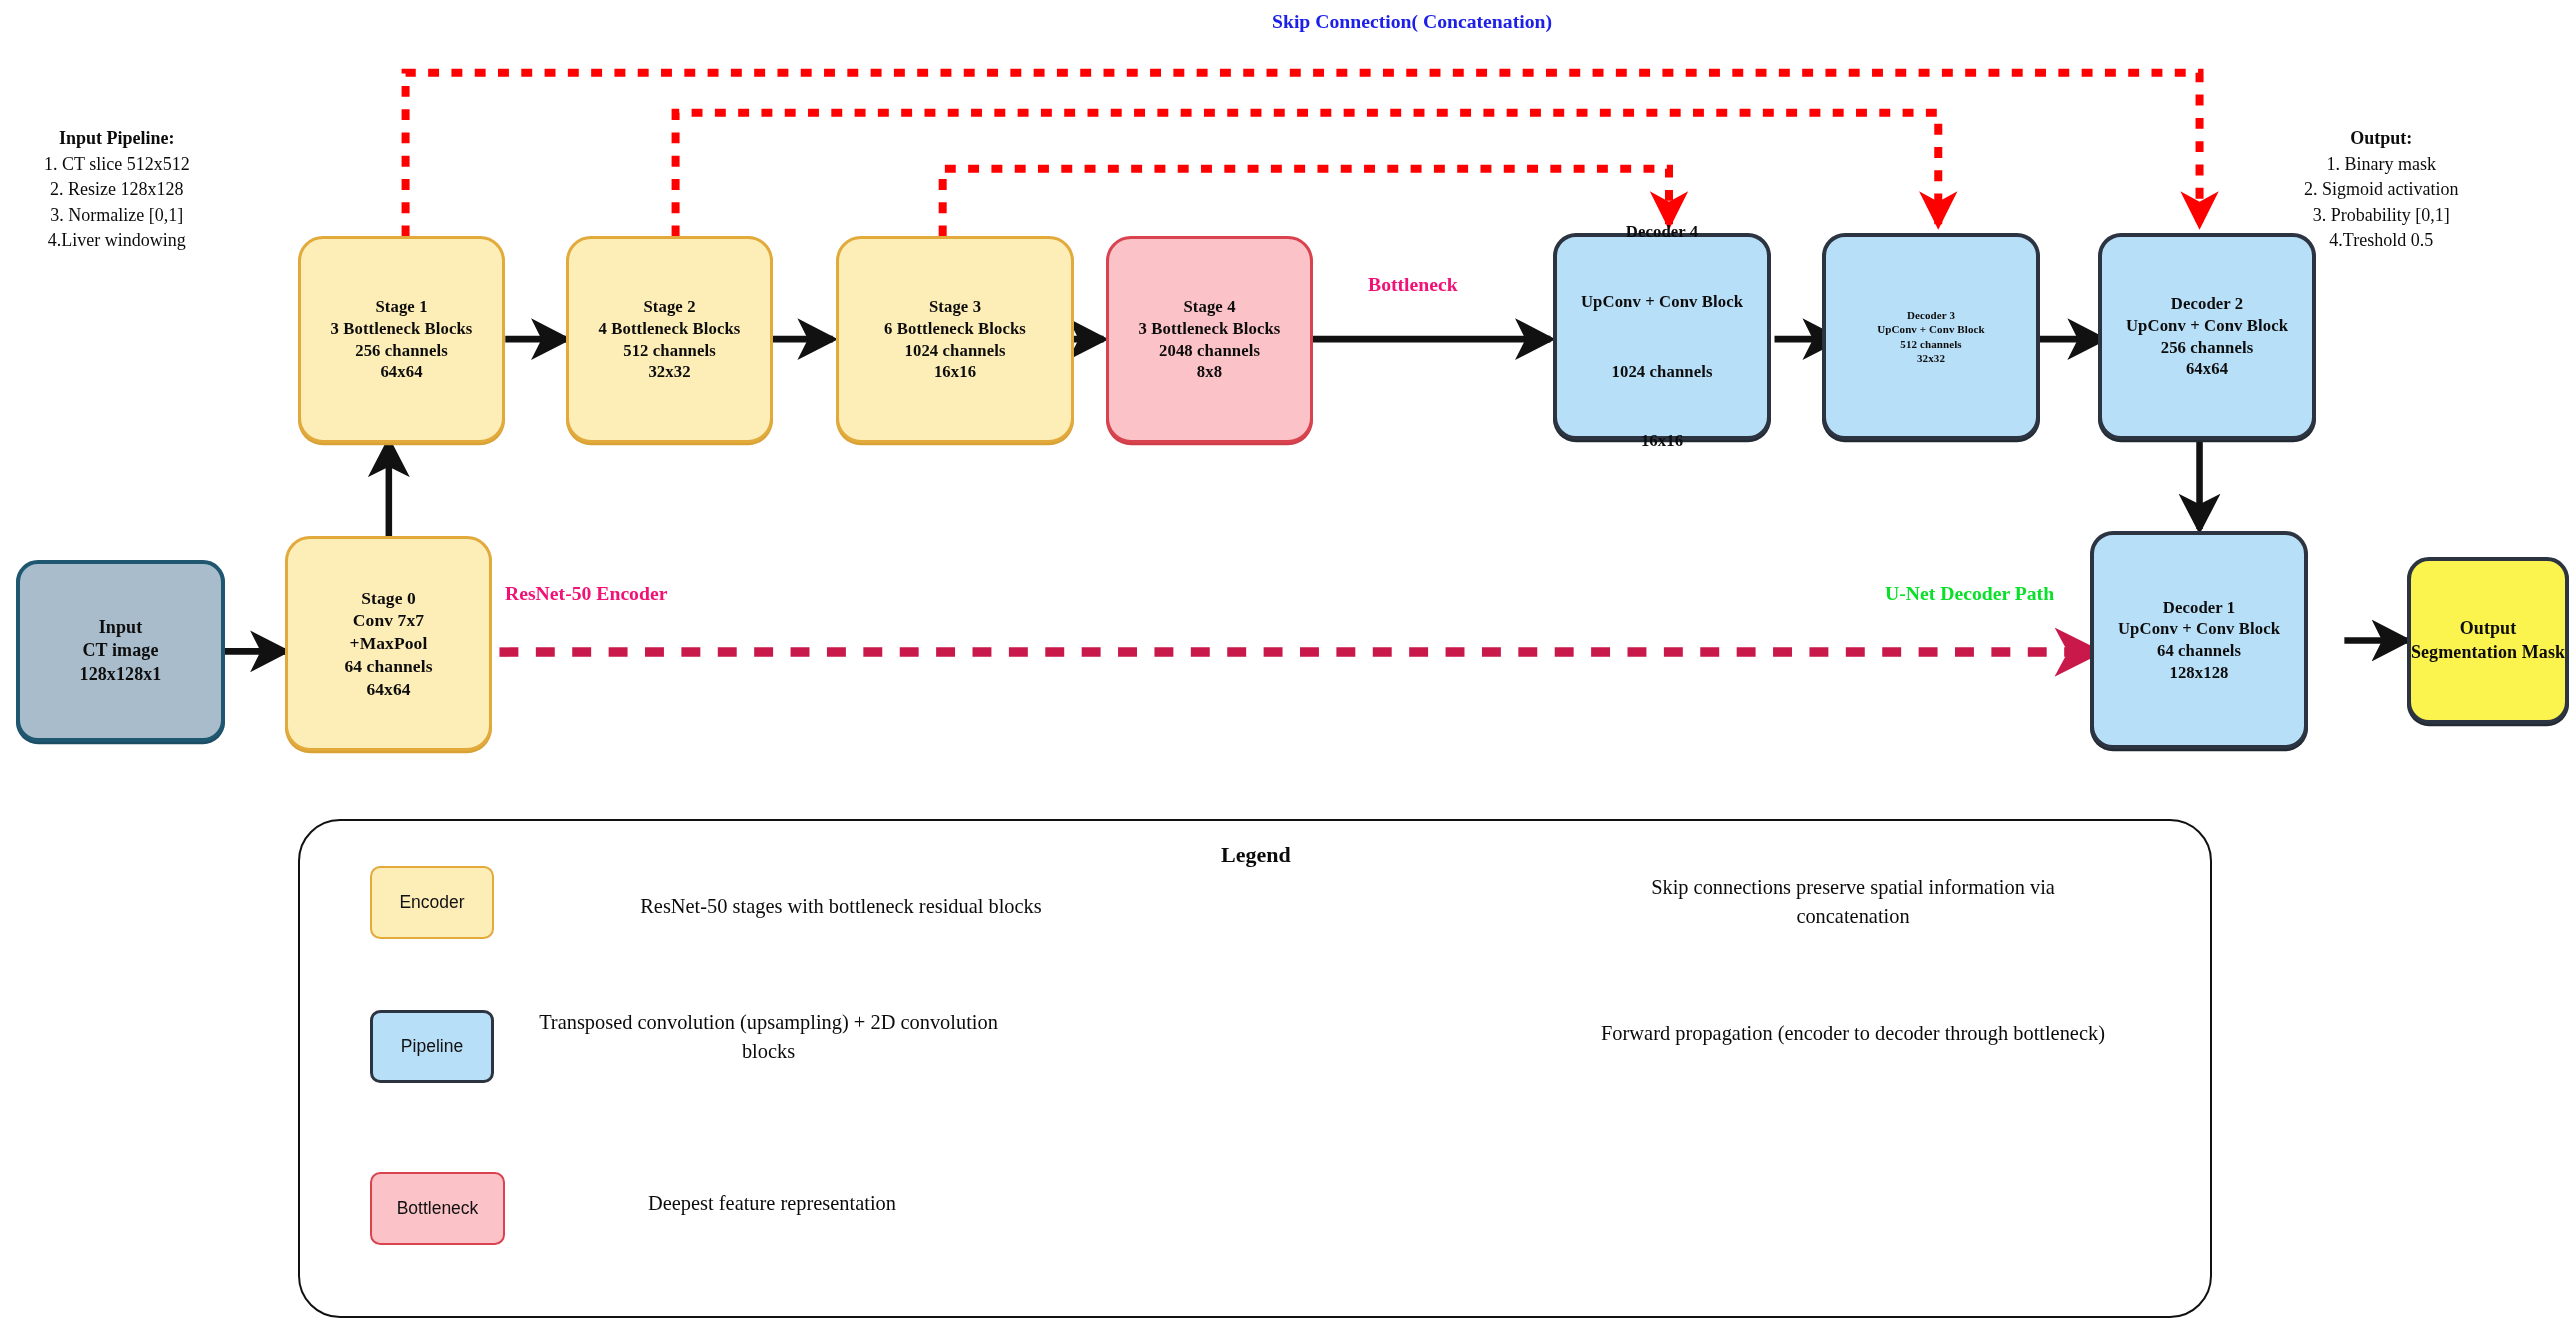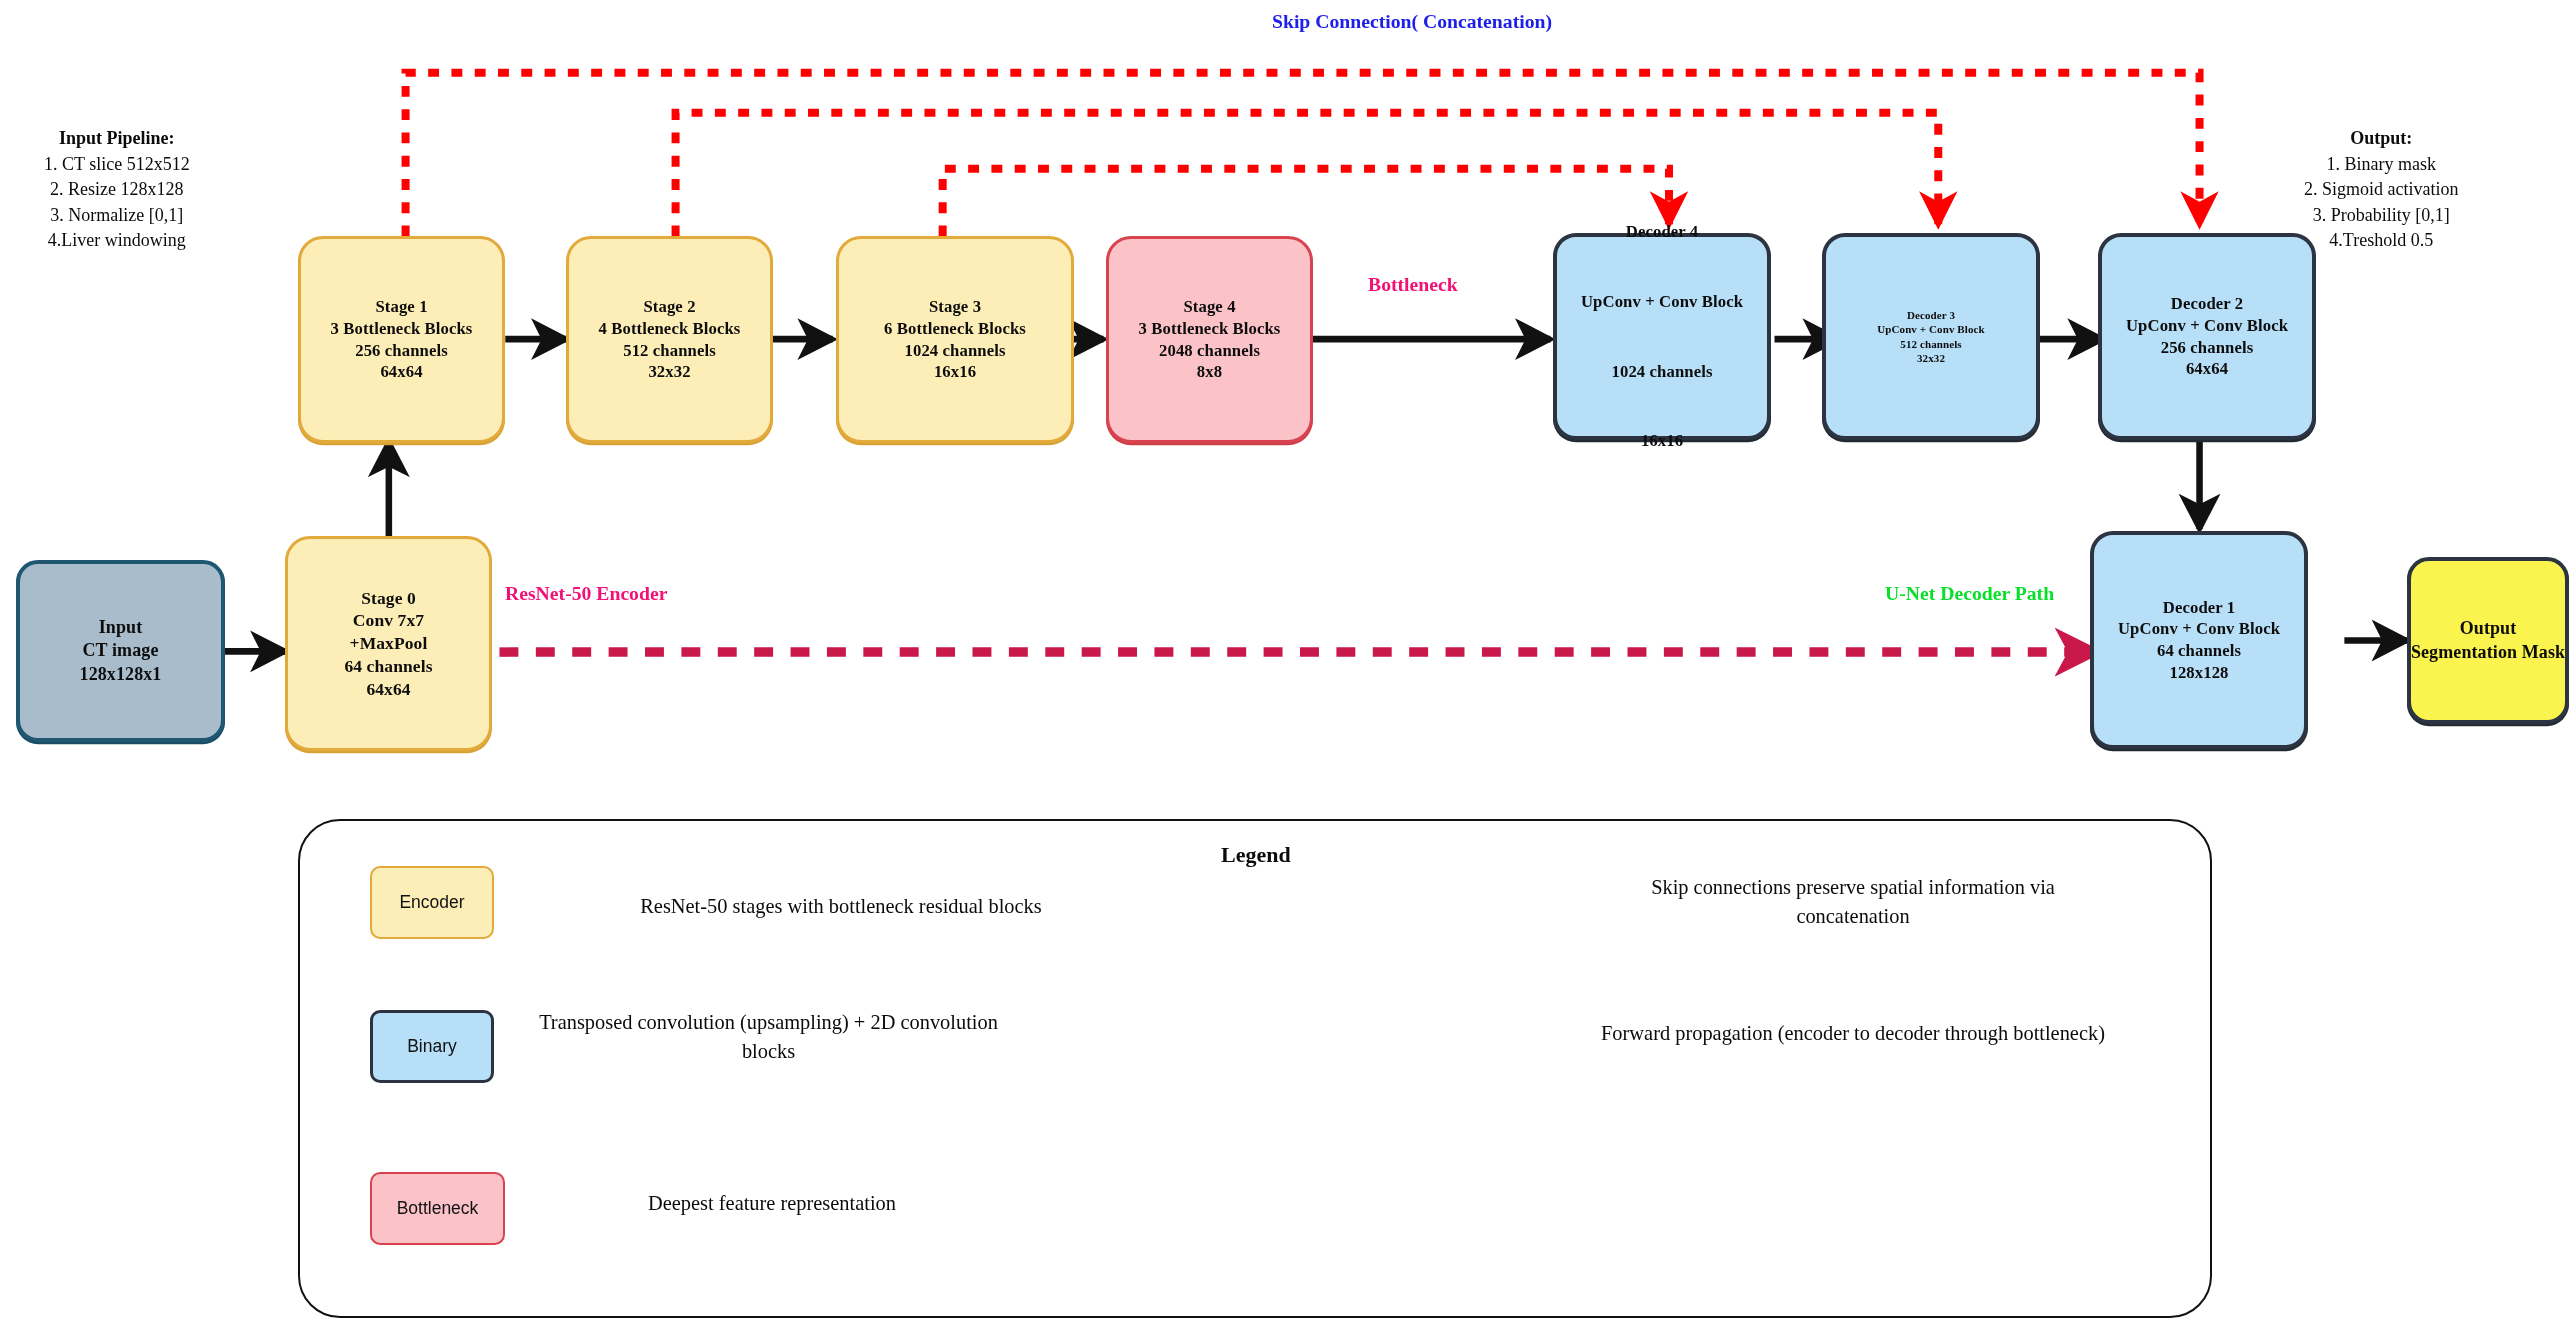--- a/index.html
+++ b/index.html
@@ -216,21 +216,21 @@
   <div class="legendbox" style="left:298px;top:819px;width:1914px;height:499px;"></div>
 
   <div class="legend-title" style="left:1201px;top:842px;font-size:22px;margin-left:20px;">Legend</div>
 
   <div class="legend-swatch sw-enc" style="left:370px;top:866px;width:124px;height:73px;font-size:17.5px;">
     <span>Encoder</span>
   </div>
   <div class="legend-text" style="left:539px;top:892px;width:604px;font-size:20.4px;">ResNet-50  stages with bottleneck residual blocks</div>
 
   <div class="legend-swatch sw-dec" style="left:370px;top:1010px;width:124px;height:73px;font-size:17.5px;">
-    <span>Binary</span>
+    <span>Pipeline</span>
   </div>
   <div class="legend-text" style="left:539px;top:1008px;width:459px;font-size:20.4px;">Transposed convolution (upsampling) + 2D convolution blocks</div>
 
   <div class="legend-swatch sw-bn" style="left:370px;top:1172px;width:135px;height:73px;font-size:17.5px;">
     <span>Bottleneck</span>
   </div>
   <div class="legend-text" style="left:539px;top:1189px;width:466px;font-size:20.4px;">Deepest feature representation</div>
 
   <div class="legend-text" style="left:1598px;top:1019px;width:510px;font-size:20.4px;">Forward propagation (encoder to decoder through bottleneck)</div>
 

